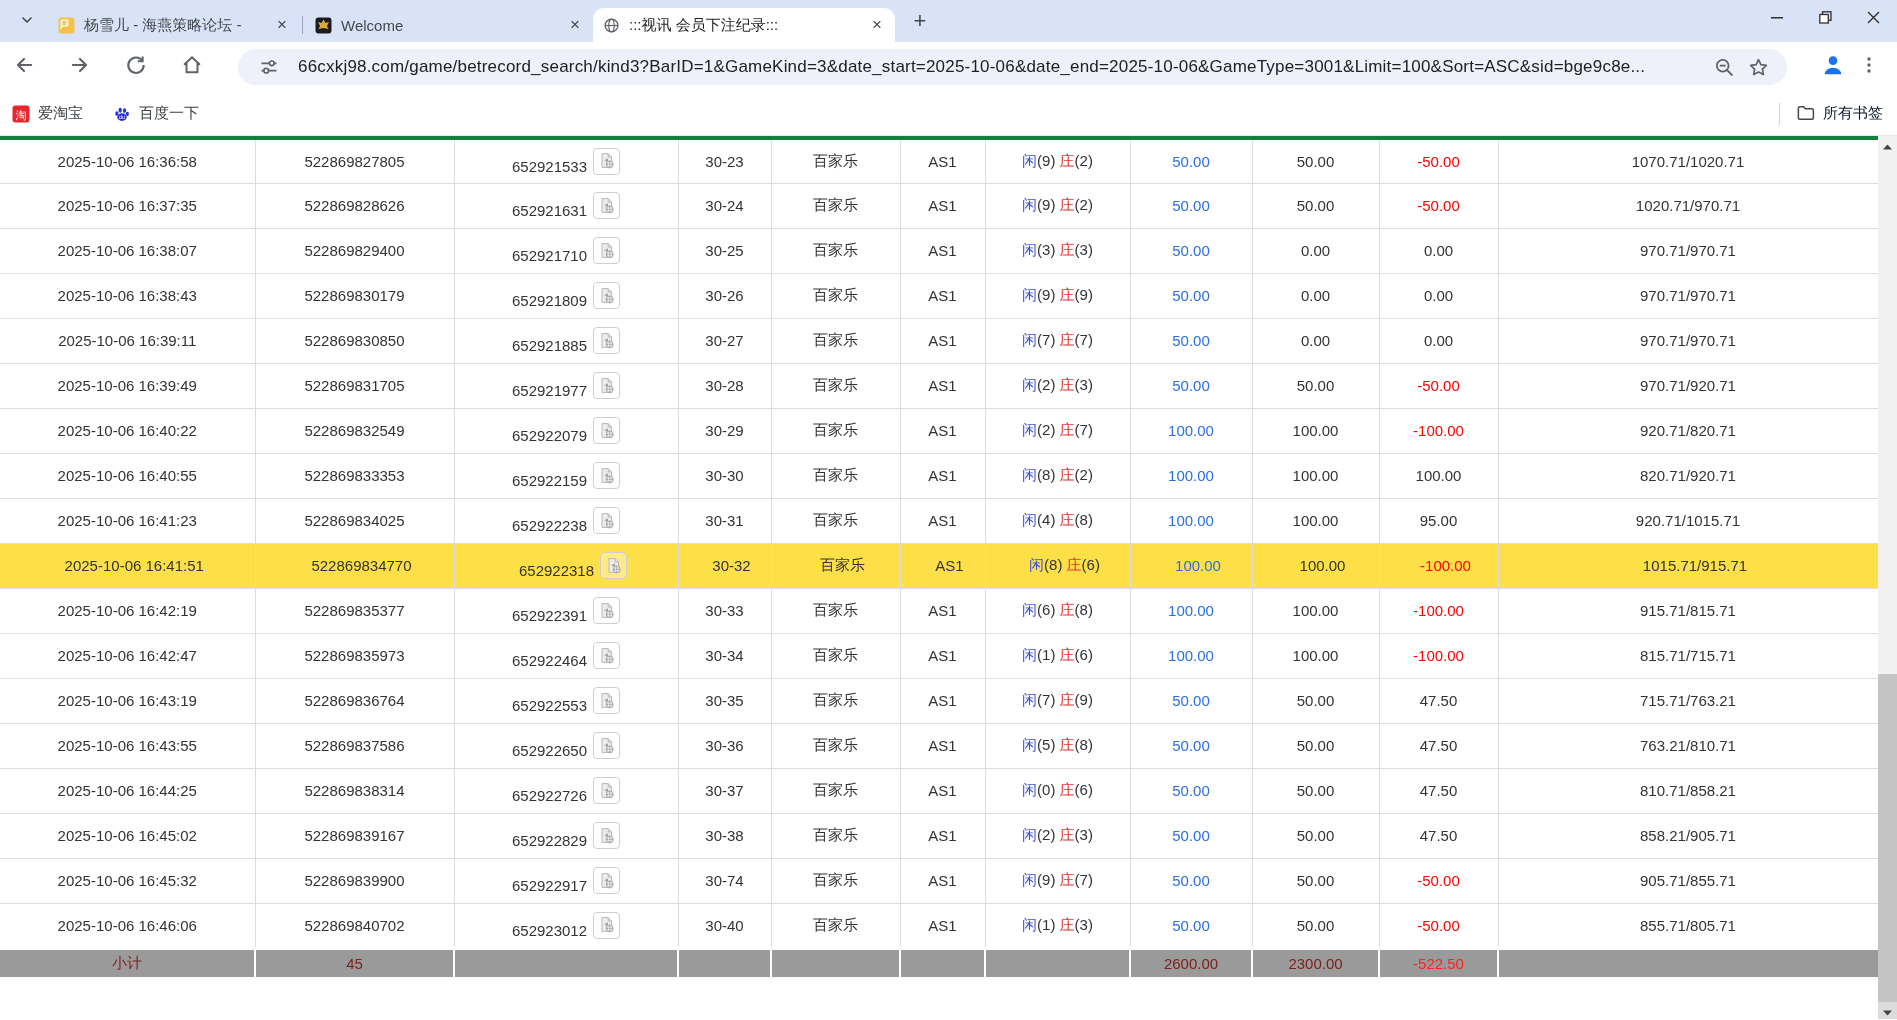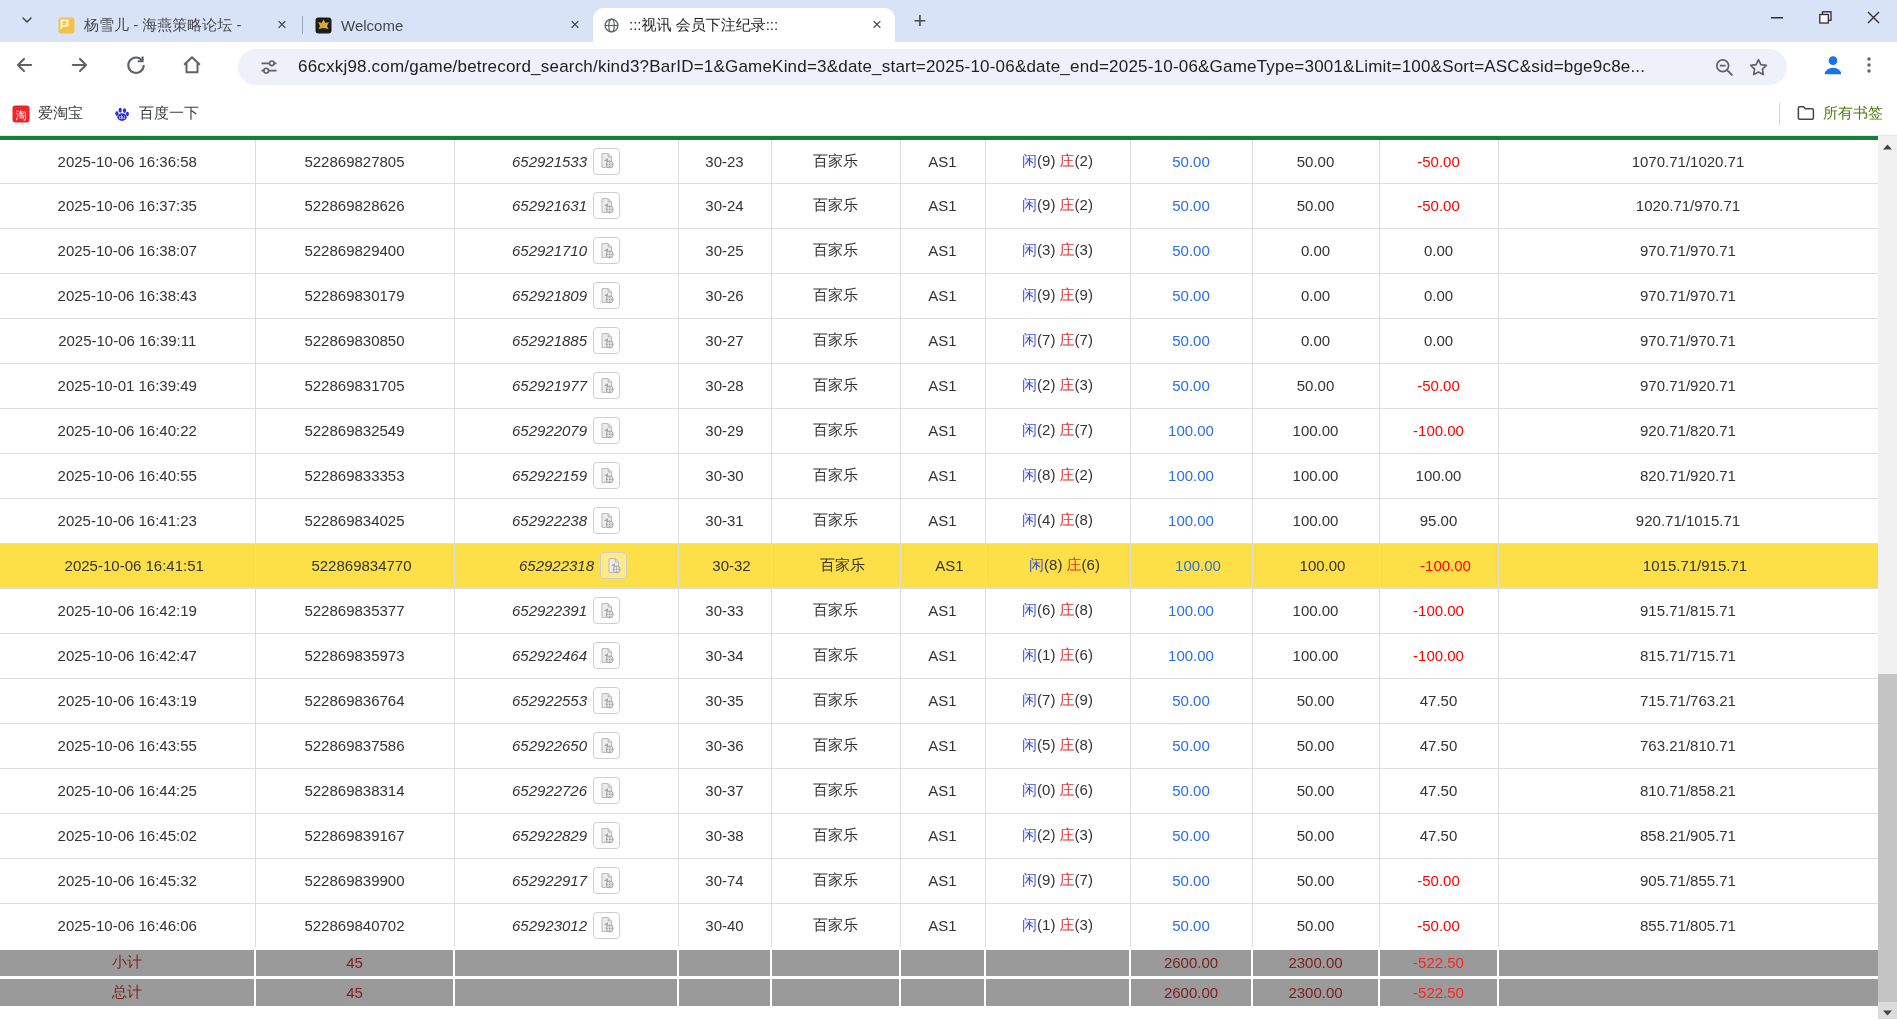--- a/index.html
+++ b/index.html
@@ -29,34 +29,34 @@
   .omnibox .url { flex:1; font-size:17px; color:#202124; white-space:nowrap; overflow:hidden; margin-left:12px; letter-spacing:.2px; }
   .omni-icon { width:34px; height:34px; display:flex; align-items:center; justify-content:center; flex:none; }
   .toolbar-right { display:flex; align-items:center; flex:none; }
 
   
   .bookmarks { height:44px; background:#fff; display:flex; align-items:center; padding:0 14px 0 12px; border-bottom:1px solid #e6e6e6; }
   .bm-item { display:flex; align-items:center; margin-right:30px; font-size:15px; color:#3c4043; }
   .bm-item .bm-icon { width:18px; height:18px; margin-right:8px; }
   .bm-spacer { flex:1; }
   .bm-divider { width:1px; height:22px; background:#c9d3e8; margin-right:16px; }
-  .bm-all { display:flex; align-items:center; font-size:15px; color:#4d7c0f;justify-content:flex-end; }
+  .bm-all { display:flex; align-items:center; font-size:15px; color:#0f172a;justify-content:flex-end; }
   .bm-all .bm-icon { margin-right:8px; }
 
   
   .content { position:relative; height:883px; background:#fff; }
   table.bets { border-collapse:collapse; table-layout:fixed; width:1878px; font-size:15px; color:#333; border-top:4px solid #15803d; }
   table.bets td { border-right:1px solid #ddd; border-bottom:1px solid #ddd; text-align:center; height:45px; white-space:nowrap; overflow:hidden; padding:0 2px; }
   tr.hl td { background:#fde047;padding-left:16px; }
   td.blue { color:#2b6fe0; }
   td.neg { color:#fe0000; }
   .pl { color:#3c50d9; }
   .bk { color:#e03030; }
   .pn { color:#333; }
-  .round-wrap { display:inline-flex; align-items:center; gap:6px;font-style:italic; }
+  .round-wrap { display:inline-flex; align-items:flex-end; gap:6px; }
   .vbtn { display:inline-flex; align-items:center; justify-content:center; width:27px; height:27px; border:1px solid #cfcfcf; border-radius:4px; background:rgba(255,255,255,.35); }
   tr.frow td { background:#9a9a9a; color:#7f1d1d; border-right:2px solid #fff; border-bottom:none; border-top:3px solid #fff; height:29px; font-size:15px; }
   tr.frow td:last-child { border-right:none; }
   tr.frow td.neg { color:#ff2222; }
 
   
   .scrollbar { position:absolute; top:0; right:0; width:19px; height:883px; background:#f1f1f1; }
   .sb-up { position:absolute; top:0; left:0; width:19px; height:17px; display:flex; align-items:center; justify-content:center; }
   .sb-thumb { position:absolute; top:538px; left:0; width:19px; height:328px; background:#c4c4c4; }
   .sb-down { position:absolute; bottom:0; left:0; width:19px; height:17px; display:flex; align-items:center; justify-content:center; background:#dcdcdc; }
@@ -384,21 +384,21 @@
             <td>30-27</td>
             <td>百家乐</td>
             <td>AS1</td>
             <td><span class="pl">闲</span><span class="pn">(7)</span> <span class="bk">庄</span><span class="pn">(7)</span></td>
             <td class="blue">50.00</td>
             <td>0.00</td>
             <td class="">0.00</td>
             <td>970.71/970.71</td>
           </tr>
           <tr>
-            <td>2025-10-01 16:39:49</td>
+            <td>2025-10-06 16:39:49</td>
             <td>522869831705</td>
             <td><span class="round-wrap">
                 <span>652921977</span>
                 <span class="vbtn">
                   <svg width="20" height="20" viewBox="0 0 20 20">
                     <path d="M5 2.6 h6.2 l3.4 3.4 v10.4 h-9.6 z" fill="#ececec" stroke="#b9b9b9"></path>
                     <path d="M11.2 2.6 v3.4 h3.4" fill="#dcdcdc" stroke="#b9b9b9"></path>
                     <path d="M11 7.2 l-3.8 2 3.8 2 z" fill="#a8a88d"></path>
                     <circle cx="12.7" cy="13.4" r="3.5" fill="#e4e4e4" stroke="#a9a9a9"></circle>
                     <circle cx="12.7" cy="13.4" r="0.8" fill="#999"></circle>
@@ -760,33 +760,20 @@
             <td></td>
             <td></td>
             <td></td>
             <td></td>
             <td></td>
             <td>2600.00</td>
             <td>2300.00</td>
             <td class="neg">-522.50</td>
             <td></td>
           </tr>
-          <tr class="frow">
-            <td>总计</td>
-            <td>45</td>
-            <td></td>
-            <td></td>
-            <td></td>
-            <td></td>
-            <td></td>
-            <td>2600.00</td>
-            <td>2300.00</td>
-            <td class="neg">-522.50</td>
-            <td></td>
-          </tr>
         </tbody>
     </table>
 
     <div class="scrollbar">
       <div class="sb-up">
         <span><svg width="9" height="6" viewBox="0 0 9 6">
               <path d="M0 5.5 L4.5 0.5 L9 5.5 z" fill="#444"></path>
             </svg></span>
       </div>
       <div class="sb-thumb"></div>

